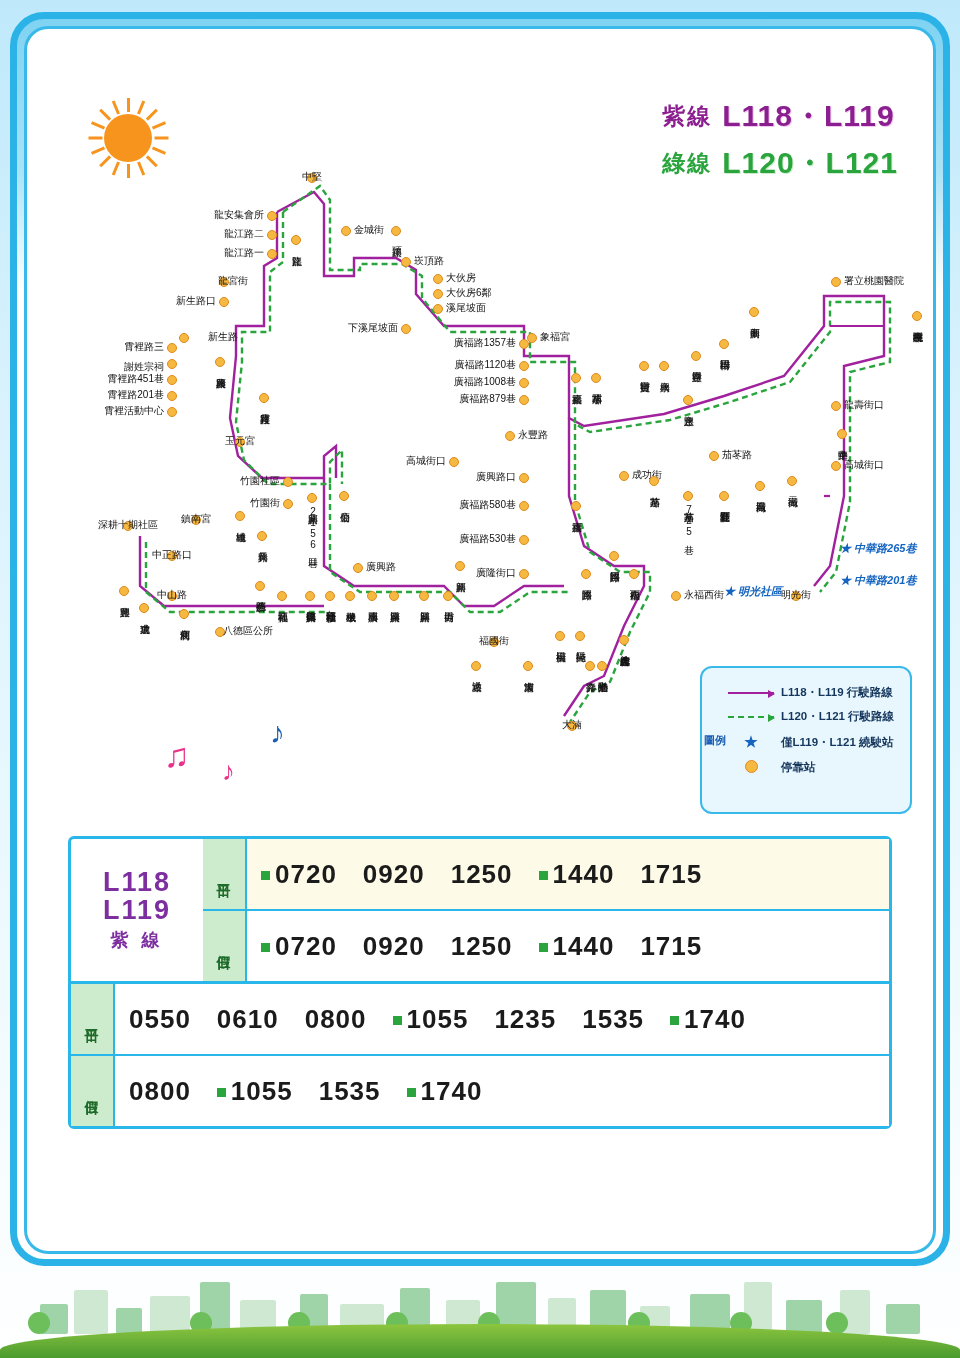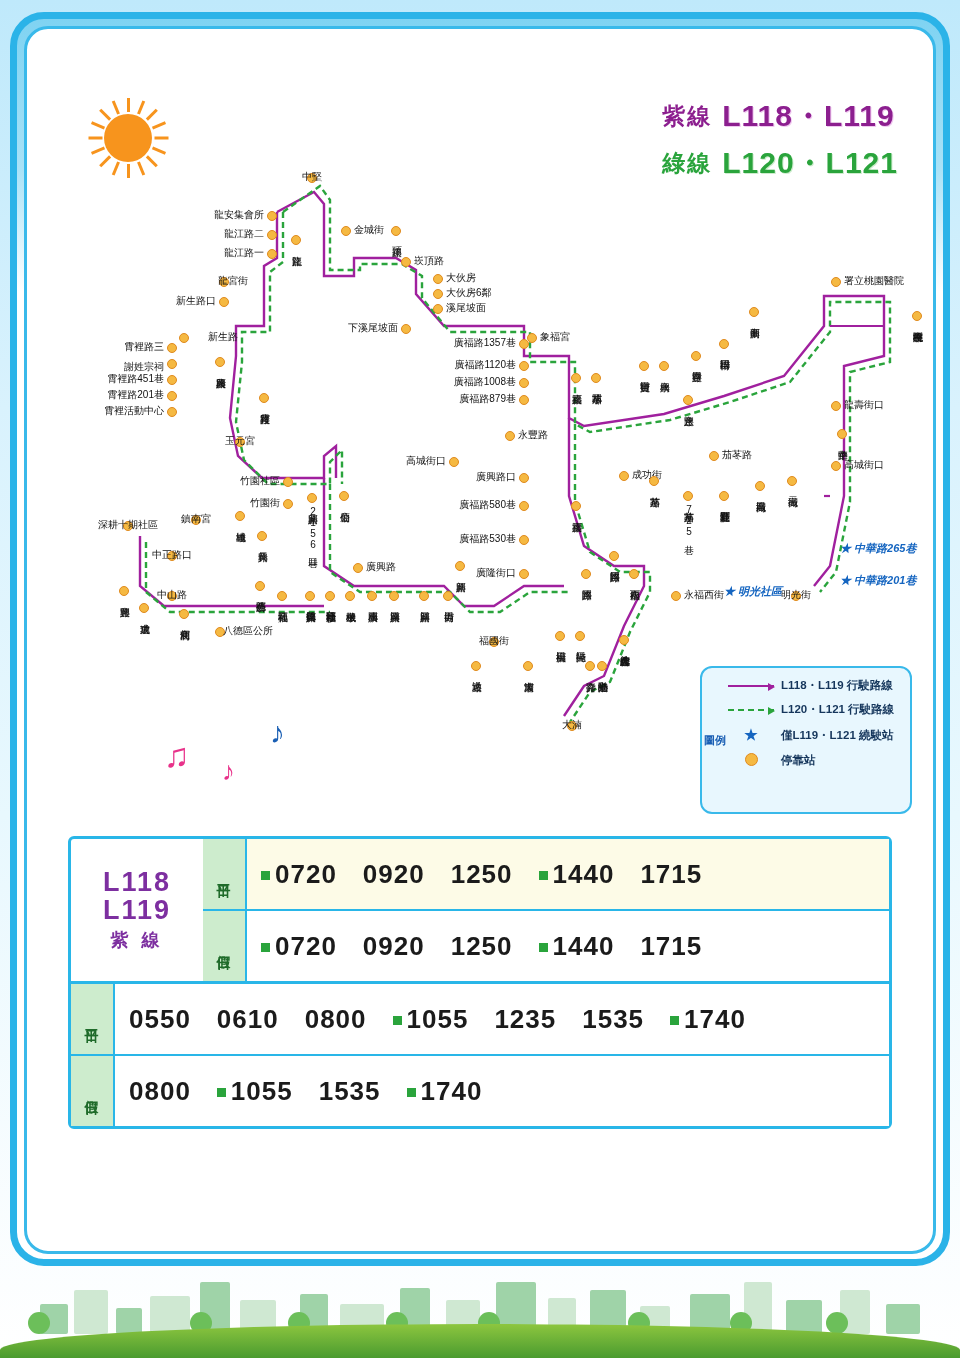--- a/index.html
+++ b/index.html
@@ -114,21 +114,21 @@
     border:2px solid #39b9ea;
     border-radius:12px;
     box-sizing:border-box;
     display:flex;
   }
   .legend-tab {
     width: 26px;
     display:flex; align-items:center; justify-content:center;
     color:#1a5fb4; font-size:11px; font-weight:bold;
   }
-  .legend-items { flex:1; padding:10px 6px 0 0; }
+  .legend-items { flex:1; padding:17px 6px 0 0; }
   .legend-row { display:flex; align-items:center; gap:7px; margin-bottom:9px; font-size:11.5px; color:#15365c; font-weight:bold;}
   .lg-line-purple { width:46px; height:0; border-top:2.5px solid #a0209e; position:relative;}
   .lg-line-purple:after{content:"";position:absolute;right:-1px;top:-4px;border-left:7px solid #a0209e;border-top:4px solid transparent;border-bottom:4px solid transparent;}
   .lg-line-green { width:46px; height:0; border-top:2.5px dashed #2aa43c; position:relative;}
   .lg-line-green:after{content:"";position:absolute;right:-1px;top:-4px;border-left:7px solid #2aa43c;border-top:4px solid transparent;border-bottom:4px solid transparent;}
   .lg-star { color:#1565c0; font-size:15px; width:46px; text-align:center;}
   .lg-dot { width:46px; text-align:center; }
   .lg-dot i { display:inline-block; width:11px;height:11px;border-radius:50%;background:#f5b942;border:1.5px solid #e08a1e;}
 
   

